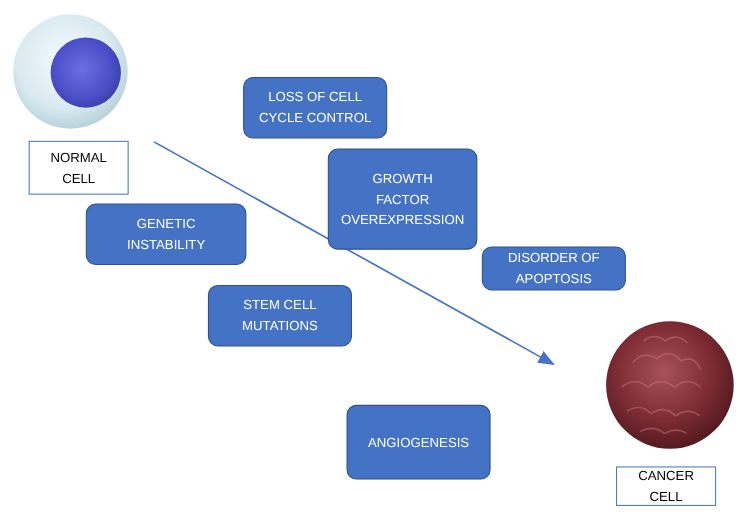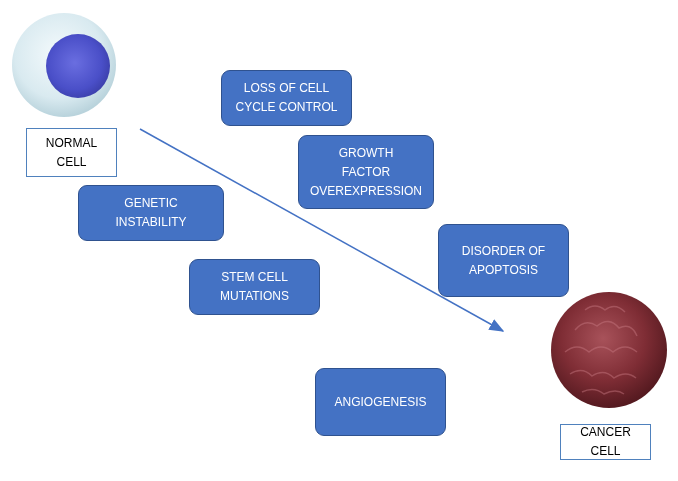--- a/index.html
+++ b/index.html
@@ -60,30 +60,30 @@
 
 <div class="label" style="left:560px;top:424px;width:91px;height:36px;">
   <span>CANCER
 CELL</span>
 </div>
 
 <div class="box" style="left:189px;top:70px;width:131px;height:56px;margin-left:32px;">
   <span>LOSS OF CELL
 CYCLE CONTROL</span>
 </div>
-<div class="box" style="left:298px;top:135px;width:136px;height:74px;">
+<div class="box" style="left:298px;top:135px;width:136px;height:92px;">
   <span>GROWTH
 FACTOR
 OVEREXPRESSION</span>
 </div>
 <div class="box" style="left:78px;top:185px;width:146px;height:56px;">
   <span>GENETIC
 INSTABILITY</span>
 </div>
-<div class="box" style="left:438px;top:224px;width:131px;height:73px;justify-content:center;">
+<div class="box" style="left:438px;top:224px;width:131px;height:40px;justify-content:center;">
   <span>DISORDER OF
 APOPTOSIS</span>
 </div>
 <div class="box" style="left:189px;top:259px;width:131px;height:56px;">
   <span>STEM CELL
 MUTATIONS</span>
 </div>
 <div class="box" style="left:315px;top:337px;width:131px;height:68px;margin-top:31px;">
   <span>ANGIOGENESIS</span>
 </div>

